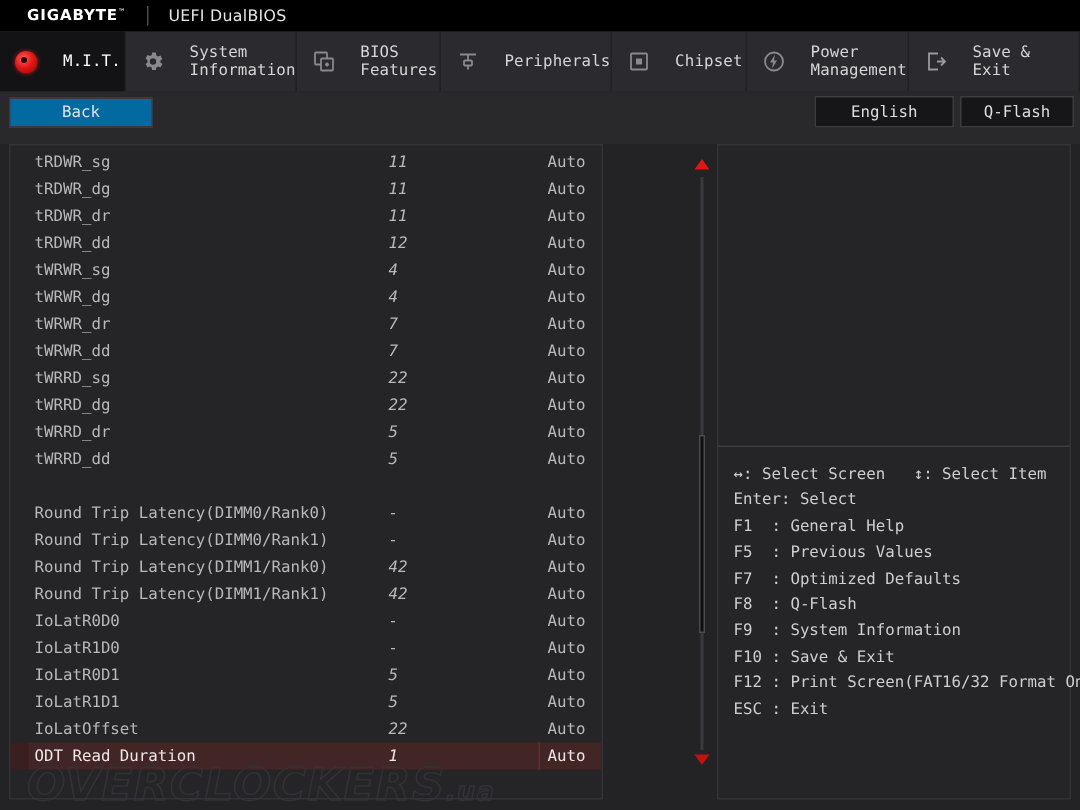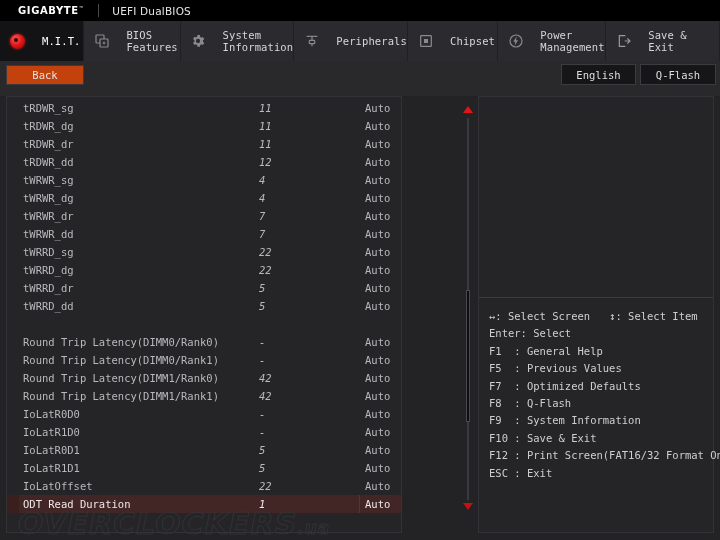--- a/index.html
+++ b/index.html
@@ -63,32 +63,32 @@
     border-radius:50%; background:#2a0202;
   }
   .svgico { display:block; }
 
   
   .subbar {
     position: absolute; left: 0; top: 61px; width: 720px; height: 35px;
     background: #29292c;
   }
   .btn-back {
-    position: absolute; left: 6px; top: 4px; width: 78px; height: 20px;
-    background: #c2410c; border: 1px solid #3a3a3e;
+    position: absolute; left: 6px; top: 4px; width: 96px; height: 20px;
+    background: #0369a1; border: 1px solid #3a3a3e;
     color: #e3e3e3; font-size: 10.5px;
     display: flex; align-items: center; justify-content: center;
   }
   .btn-right {
     position: absolute; top: 3px; height: 21px;
     background: #161618; border: 1px solid #3c3c40;
     color: #dedede; font-size: 10.5px;
     display: flex; align-items: center; justify-content: center;
   }
-  .btn-lang  { right: 84px; width: 75px; }
+  .btn-lang  { right: 84px; width: 93px; }
   .btn-qflash{ right: 4px;  width: 76px; }
 
   
   .body-wrap {
     position: absolute; left: 0; top: 96px; width: 720px; height: 444px;
   }
   .list-pane {
     position: absolute; left: 6px; top: 0; width: 396px; height: 437px;
     background: #252528; border: 1px solid #333337; overflow: hidden;
   }
@@ -176,37 +176,37 @@
 
   <div class="tabbar" id="tabbar">
       <div class="tab active">
         <span class="tab-ico">
           <span class="ico-mit"></span>
         </span>
         <span class="tab-label">M.I.T.</span>
       </div>
       <div class="tab">
         <span class="tab-ico">
+          <svg class="svgico" width="16" height="16" viewBox="0 0 24 24" fill="#8a8a8e">
+            <path d="M19.4 13a7.7 7.7 0 0 0 0-2l2-1.5-2-3.4-2.4 1a7.6 7.6 0 0 0-1.7-1L14.9 3h-3.8l-.4 2.6c-.6.2-1.2.6-1.7 1l-2.4-1-2 3.4L6.6 11a7.7 7.7 0 0 0 0 2l-2 1.5 2 3.4 2.4-1c.5.4 1.1.8 1.7 1l.4 2.6h3.8l.4-2.6c.6-.2 1.2-.6 1.7-1l2.4 1 2-3.4zM12 15.2A3.2 3.2 0 1 1 12 8.8a3.2 3.2 0 0 1 0 6.4z"></path>
+          </svg>
+        </span>
+        <span class="tab-label">System
+Information</span>
+      </div>
+      <div class="tab">
+        <span class="tab-ico">
           <svg class="svgico" width="16" height="16" viewBox="0 0 24 24" fill="none" stroke="#8a8a8e" stroke-width="1.8">
             <rect x="3" y="3" width="12" height="12" rx="1"></rect>
             <rect x="9" y="9" width="12" height="12" rx="1" fill="#2b2b2f"></rect>
             <path d="M15 13v4M13 15h4"></path>
           </svg>
         </span>
         <span class="tab-label">BIOS
 Features</span>
-      </div>
-      <div class="tab">
-        <span class="tab-ico">
-          <svg class="svgico" width="16" height="16" viewBox="0 0 24 24" fill="#8a8a8e">
-            <path d="M19.4 13a7.7 7.7 0 0 0 0-2l2-1.5-2-3.4-2.4 1a7.6 7.6 0 0 0-1.7-1L14.9 3h-3.8l-.4 2.6c-.6.2-1.2.6-1.7 1l-2.4-1-2 3.4L6.6 11a7.7 7.7 0 0 0 0 2l-2 1.5 2 3.4 2.4-1c.5.4 1.1.8 1.7 1l.4 2.6h3.8l.4-2.6c.6-.2 1.2-.6 1.7-1l2.4 1 2-3.4zM12 15.2A3.2 3.2 0 1 1 12 8.8a3.2 3.2 0 0 1 0 6.4z"></path>
-          </svg>
-        </span>
-        <span class="tab-label">System
-Information</span>
       </div>
       <div class="tab">
         <span class="tab-ico">
           <svg class="svgico" width="16" height="16" viewBox="0 0 24 24" fill="none" stroke="#8a8a8e" stroke-width="1.8">
             <path d="M4 5h16"></path>
             <path d="M12 5v6"></path>
             <rect x="8" y="11" width="8" height="5" rx="1"></rect>
             <path d="M12 16v4"></path>
           </svg>
         </span>

